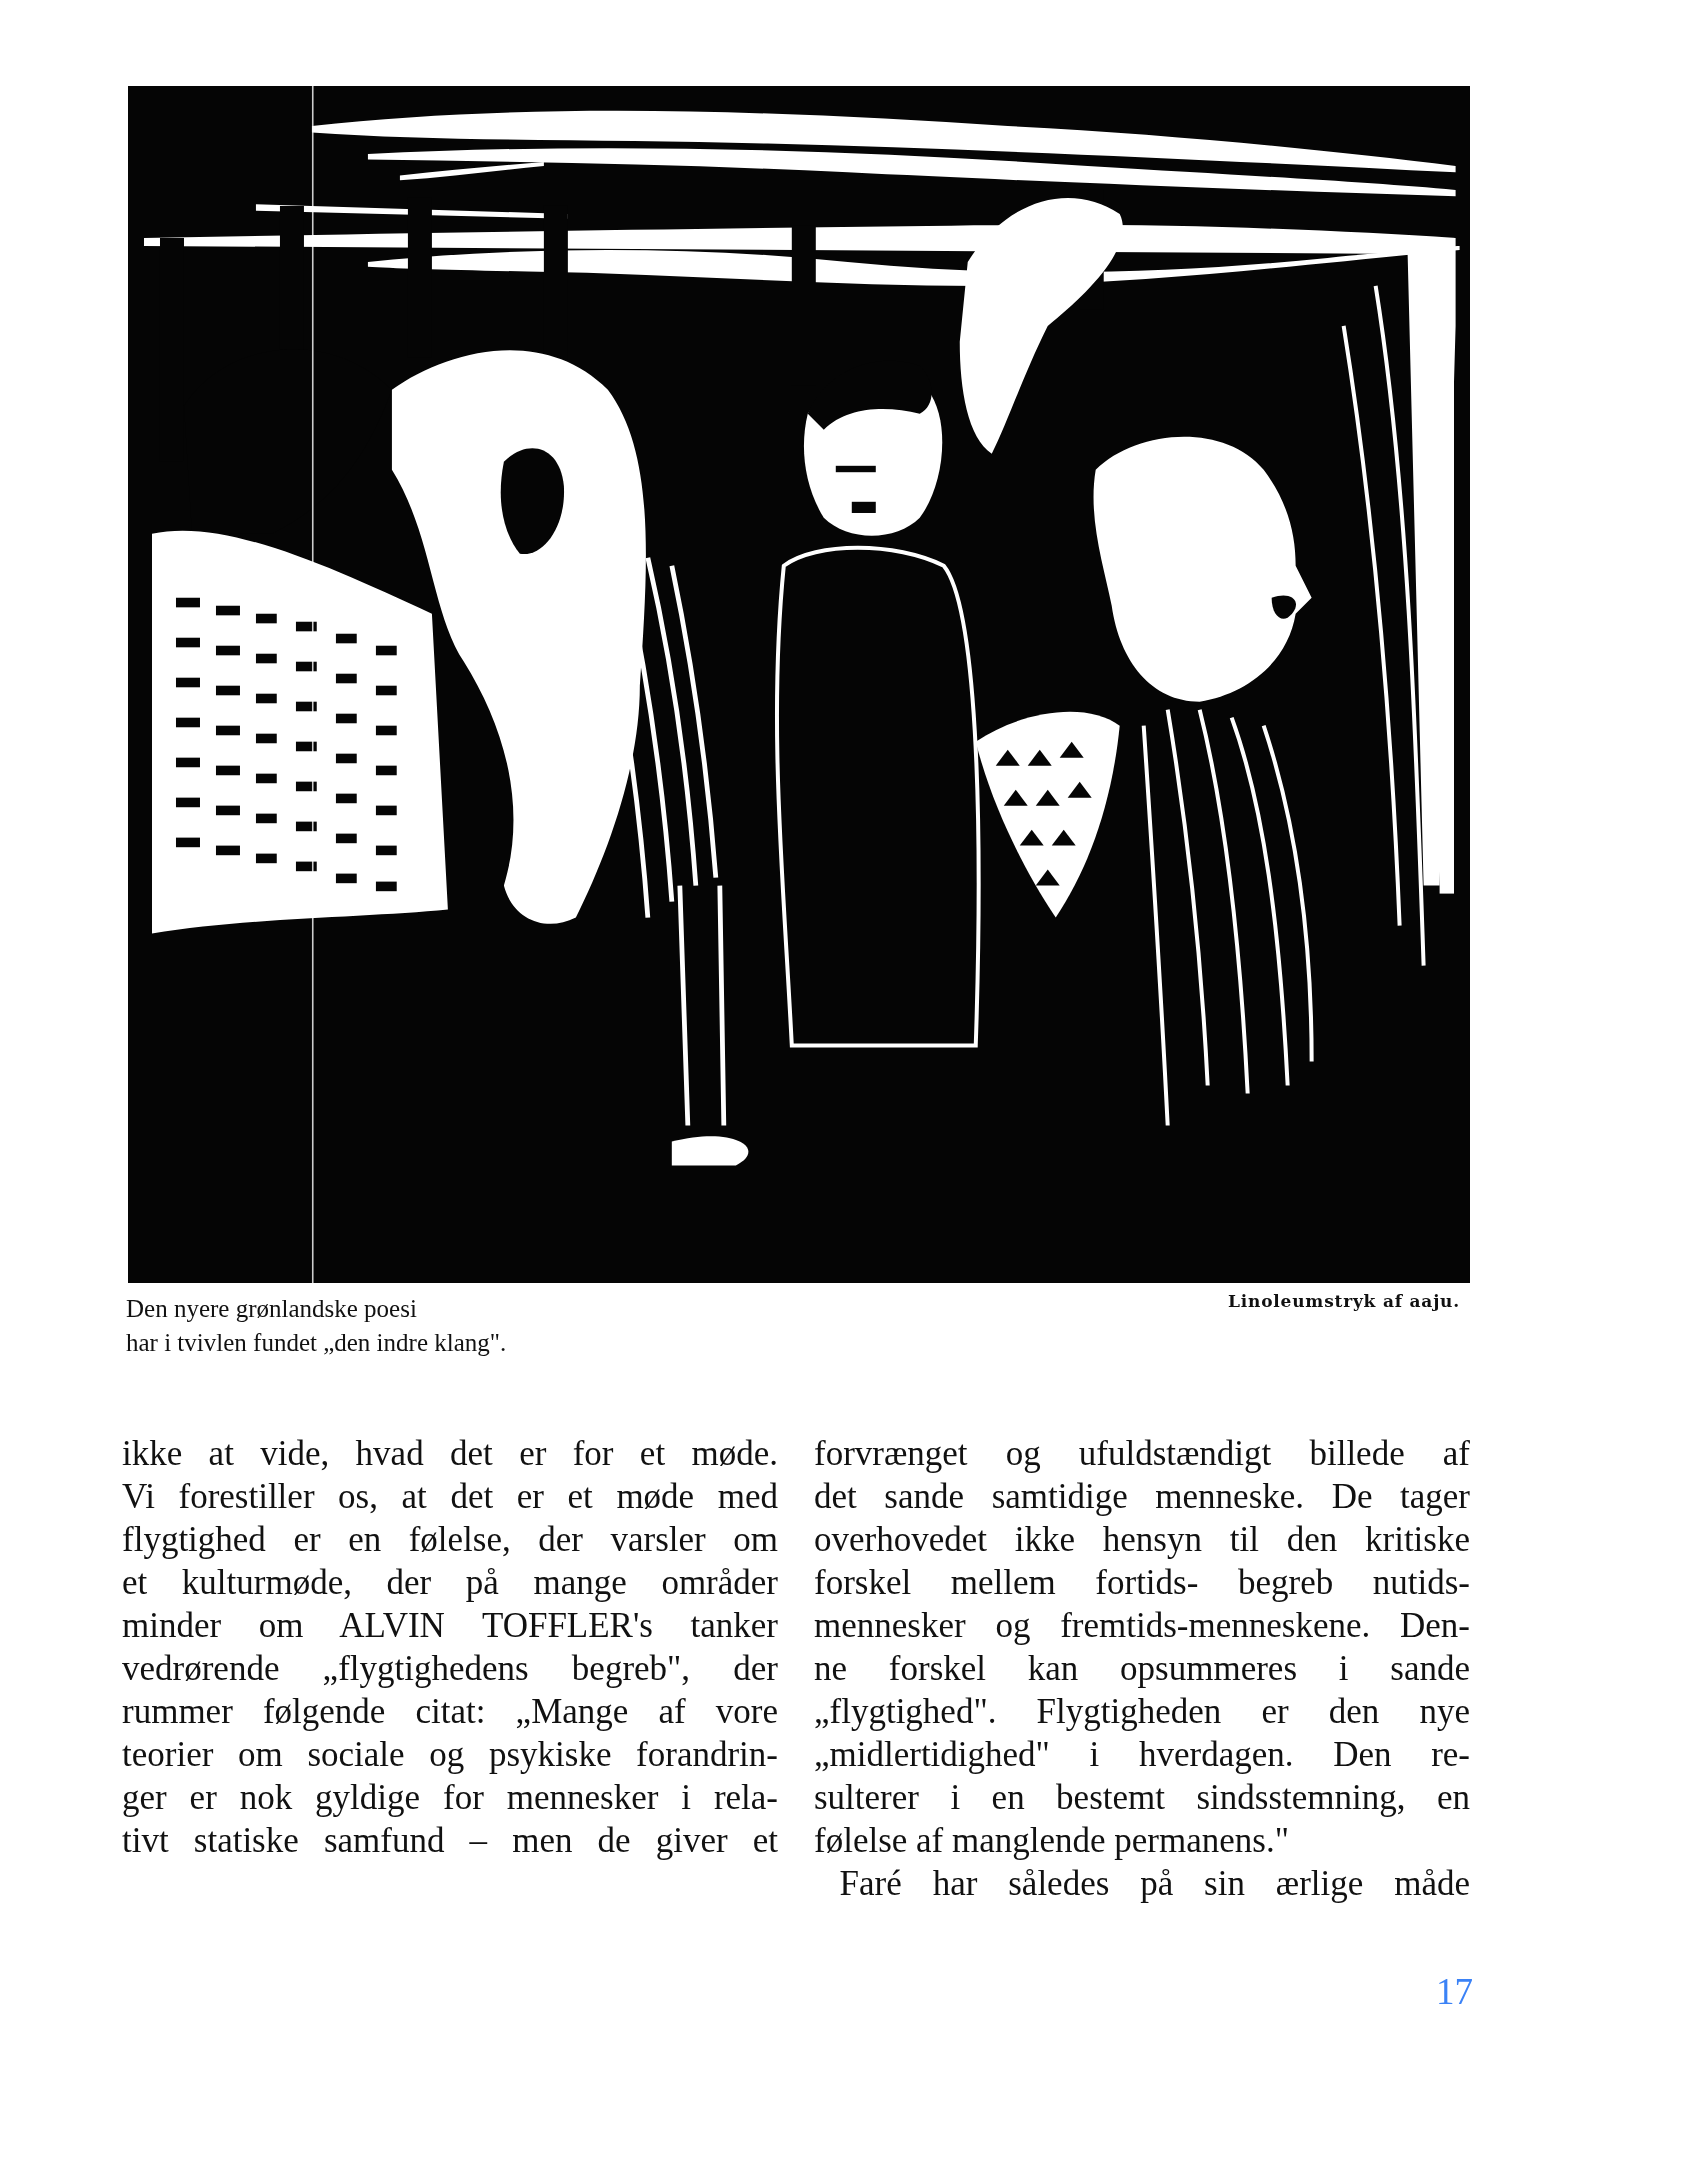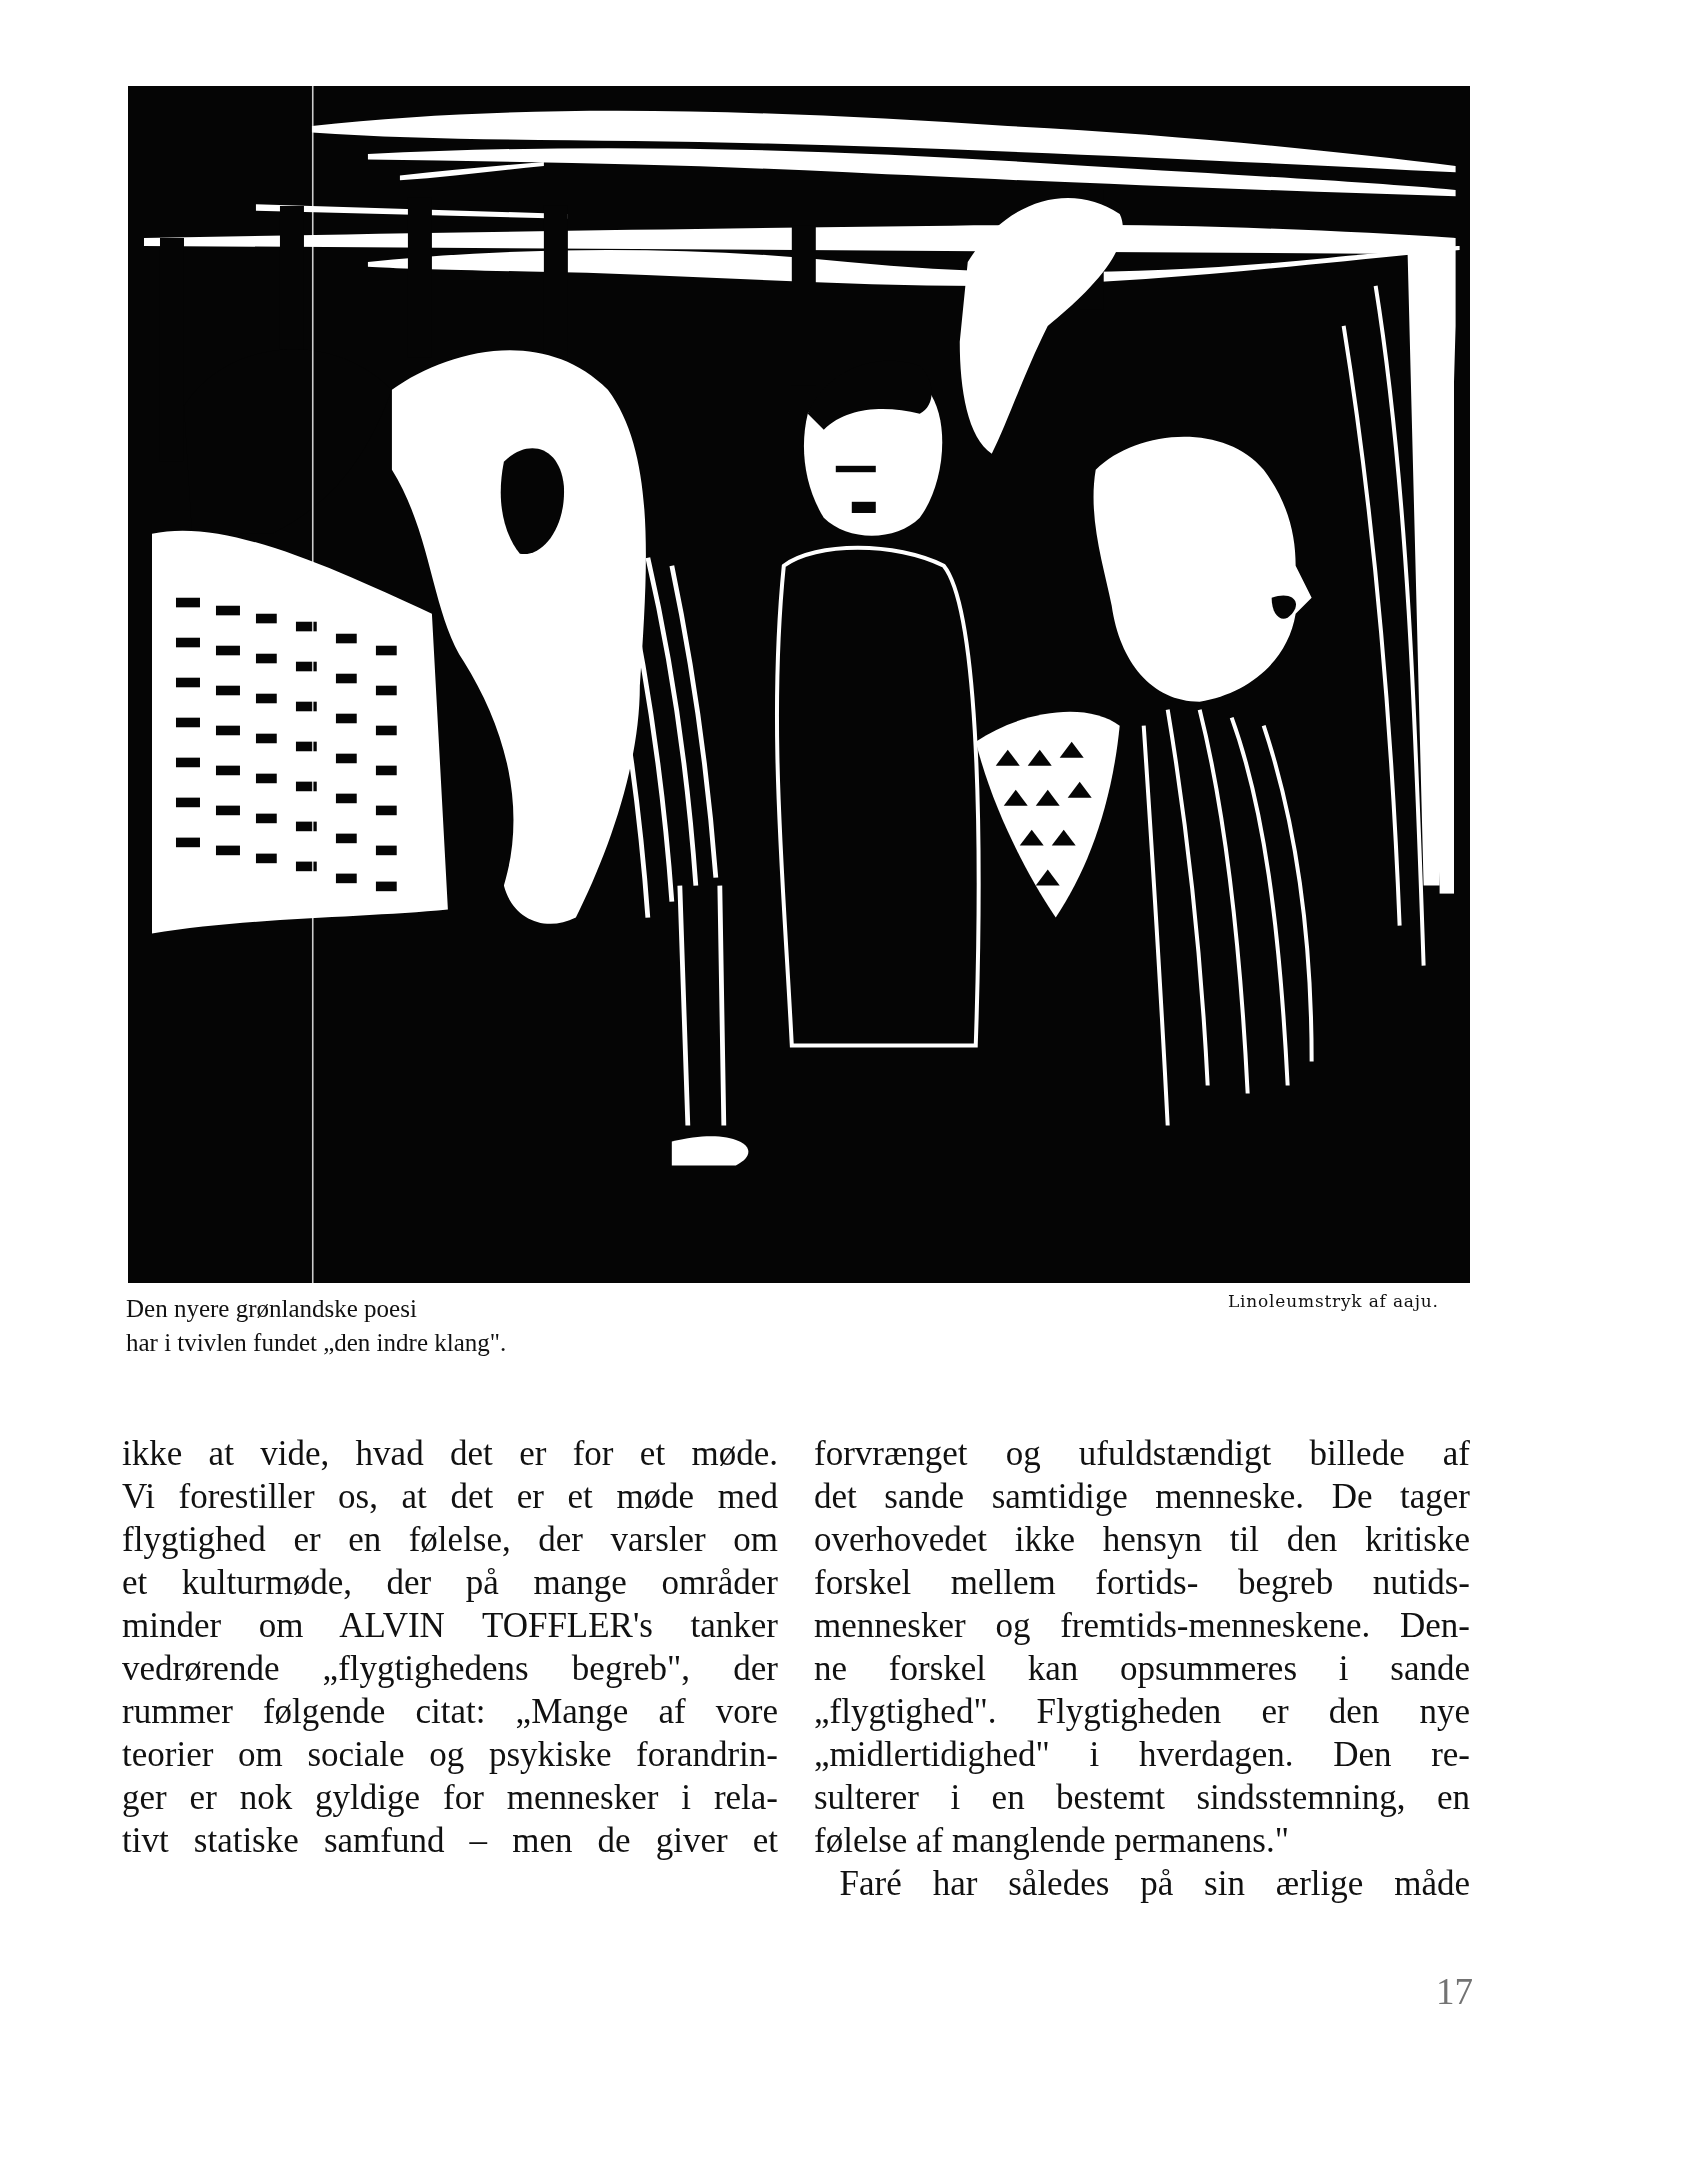--- a/index.html
+++ b/index.html
@@ -13,39 +13,39 @@
   }
   .artwork svg { width: 100%; height: 100%; display: block; }
   .caption-left {
     position: absolute; left: 126px; top: 1292px;
     font-family: "Liberation Serif", serif; 
     font-size: 25px; line-height: 34px; color: #111;
   }
   .caption-left div { white-space: nowrap; }
   .caption-right {
     position: absolute; left: 1228px; top: 1291px;
-    font-family: "DejaVu Serif", serif; font-weight: normal;
+    font-family: "DejaVu Serif", serif; font-weight: bold;
     font-size: 17px; letter-spacing: 0.8px; color: #111; white-space: nowrap;
   }
   .col {
     position: absolute; top: 1432px; width: 656px;
     font-family: "Liberation Serif", serif; font-size: 35px; line-height: 43px;
     color: #111;
   }
   .col-left { left: 122px; }
   .col-right { left: 814px; }
   .col .line {
     display: block; text-align: justify; text-align-last: justify;
     white-space: nowrap; height: 43px;
   }
   .col .line.last { text-align-last: left; }
   .col .line.indent { padding-left: 25.6px; }
   .page-number {
     position: absolute; left: 1436px; top: 1970px;
-    font-family: "Liberation Serif", serif; font-size: 37px; color: #737373;
+    font-family: "Liberation Serif", serif; font-size: 37px; color: #3b82f6;
   }
 </style>
 </head>
 <body>
 
 <div class="artwork">
   <svg viewBox="0 0 1678 1497" preserveAspectRatio="none">
     <rect x="0" y="0" width="1678" height="1497" fill="#050505"></rect>
 
     <g fill="#fff">

